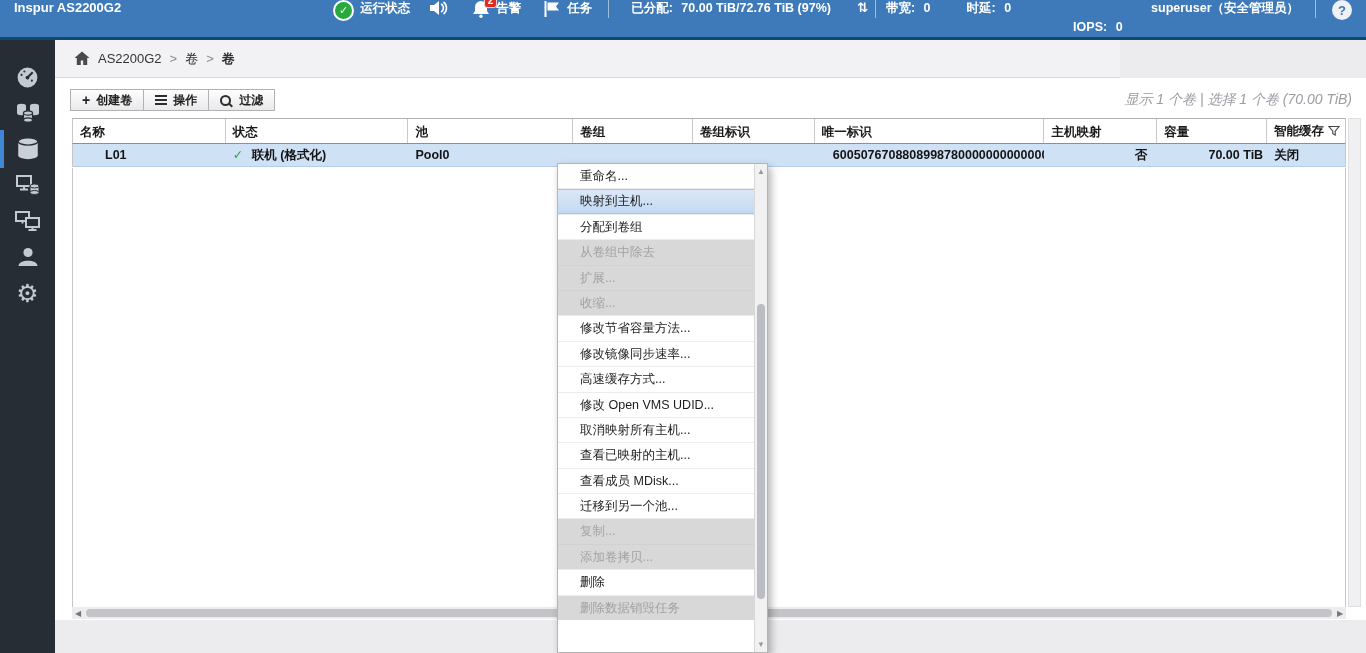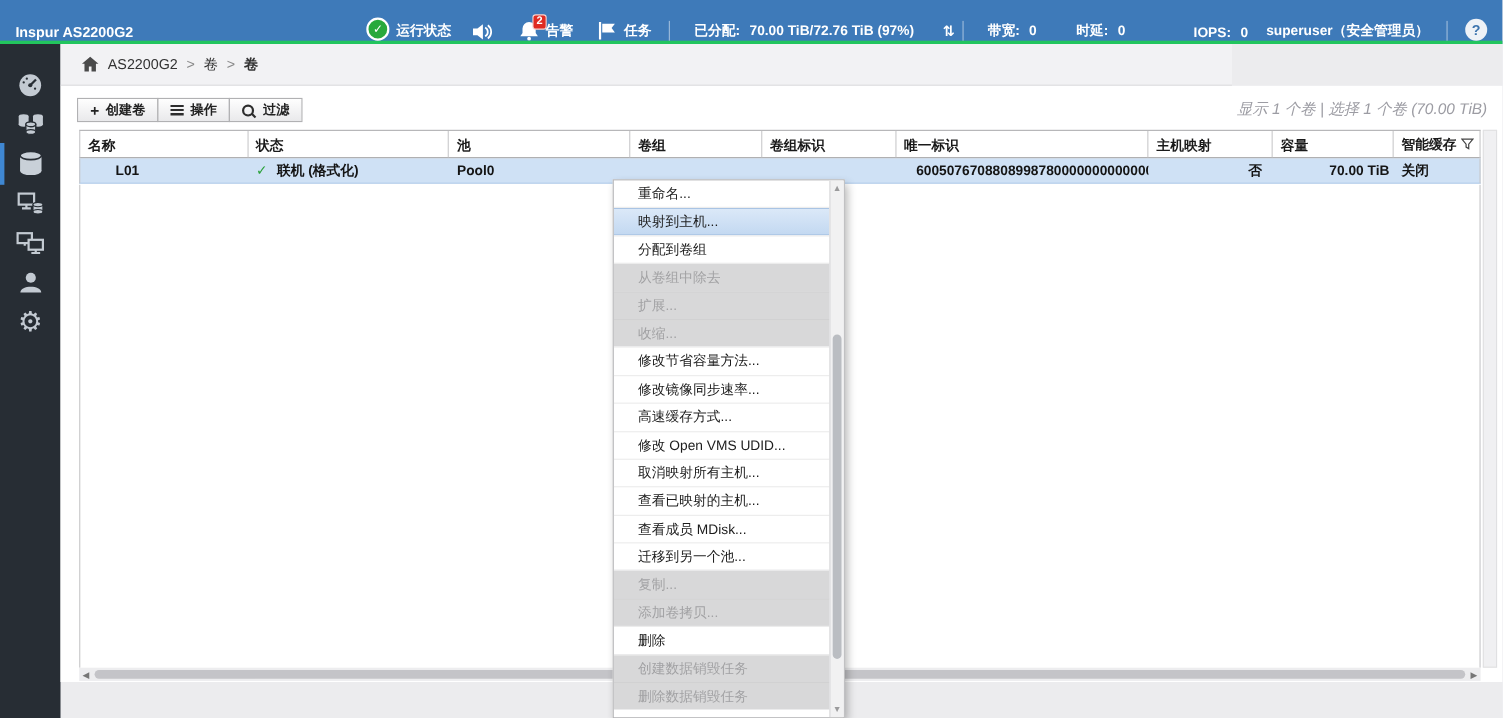--- a/index.html
+++ b/index.html
@@ -1,21 +1,21 @@
 <!DOCTYPE html>
 <html><head>
 <meta charset="utf-8">
 <style>
   html,body{margin:0;padding:0;width:1366px;height:653px;overflow:hidden;
     font-family:"Liberation Sans","DejaVu Sans",sans-serif;background:#ececee;}
   #app{position:relative;width:1366px;height:653px;}
 
   
   #topbar{position:absolute;left:0;top:0;width:1366px;height:37px;background:#3e7ab9;
-    border-bottom:3px solid #22c55e;display:flex;align-items:flex-end;color:#fff;font-size:12.5px;}
+    border-bottom:3px solid #0c4a6e;display:flex;align-items:flex-start;color:#fff;font-size:12.5px;}
   .tb-title{margin-left:14px;font-weight:bold;font-size:13px;white-space:nowrap;}
   .tb-label{font-weight:bold;margin-left:6px;}
   .ok-circle{width:17px;height:17px;border-radius:50%;background:#28a93c;border:2px solid #fff;
     display:flex;align-items:center;justify-content:center;font-size:11px;font-weight:bold;color:#fff;margin-left:212px;}
   .speaker{margin-left:18px;display:flex;}
   .bellwrap{position:relative;margin-left:24px;display:flex;}
   .badge{position:absolute;top:-6px;right:-7px;background:#df2b22;color:#fff;font-size:10px;
     font-weight:bold;padding:0 3px;border-radius:3px;border:1px solid #f6d5d2;line-height:12px;}
   .flagwrap{margin-left:22px;display:flex;}
   .tb-div{width:1px;height:18px;background:rgba(255,255,255,0.5);margin-left:16px;}
@@ -137,21 +137,21 @@
     <span class="tb-div"></span>
 
     <span class="tb-stat">
       <span>已分配:</span>
       <span class="v">70.00 TiB/72.76 TiB (97%)</span>
     </span>
 
     <span class="updown">⇅</span>
     <span class="tb-div" style="margin-left:7px;"></span>
 
-    <span class="tb-stat" style="margin-left:22px;">
+    <span class="tb-stat" style="margin-left:10px;">
       <span>带宽:</span>
       <span class="v">0</span>
     </span>
     <span class="tb-stat" style="margin-left:36px;">
       <span>时延:</span>
       <span class="v">0</span>
     </span>
     <span class="tb-stat" style="margin-left:62px;margin-top:20px;">
       <span>IOPS:</span>
       <span class="v">0</span>
@@ -318,21 +318,20 @@
       <div class="menu-item">修改镜像同步速率...</div>
       <div class="menu-item">高速缓存方式...</div>
       <div class="menu-item">修改 Open VMS UDID...</div>
       <div class="menu-item">取消映射所有主机...</div>
       <div class="menu-item">查看已映射的主机...</div>
       <div class="menu-item">查看成员 MDisk...</div>
       <div class="menu-item">迁移到另一个池...</div>
       <div class="menu-item disabled">复制...</div>
       <div class="menu-item disabled">添加卷拷贝...</div>
       <div class="menu-item">删除</div>
-      <div class="menu-item disabled">创建数据销毁任务</div>
       <div class="menu-item disabled">删除数据销毁任务</div>
     </div>
     <div id="menu-scroll">
       <span class="m-arrow m-up">▲</span>
       <span id="mthumb"></span>
       <span class="m-arrow m-down">▼</span>
     </div>
   </div>
 
 </div>

